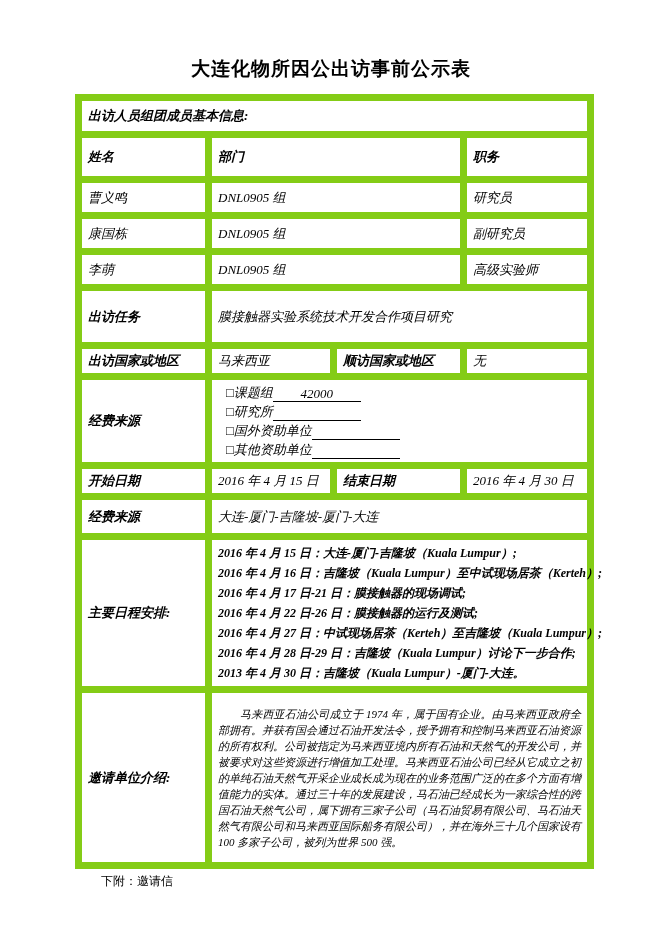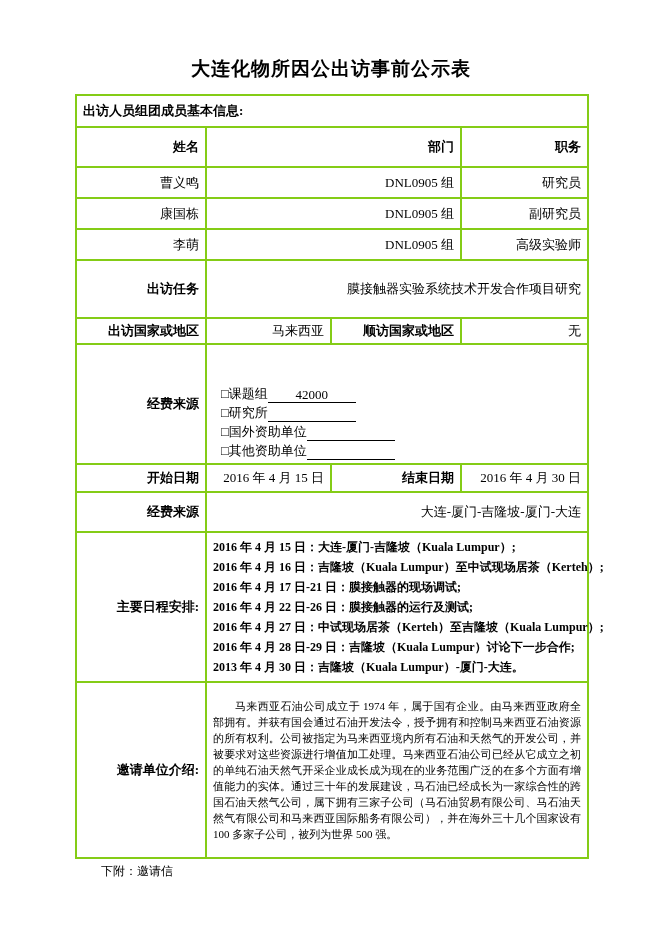--- a/index.html
+++ b/index.html
@@ -16,33 +16,34 @@
     font-weight:bold;
     margin:0 0 12px 0;
     letter-spacing:1px;
   }
   table.form {
     border-collapse:collapse;
     width:512px;
     table-layout:fixed;
   }
   table.form td {
-    border:2px solid #84cc16;
+    border:7px solid #84cc16;
     padding:3px 6px;
     font-size:13px;
     vertical-align:middle;
     word-break:break-all;
+    font-style:italic;
   }
   td.section { font-weight:bold; font-size:14px; height:24px; }
   .b { font-weight:bold; }
-  .c { text-align:right; }
+  .c { text-align:left; }
   td.hdr { font-size:15px; height:32px; }
   td.member { height:23px; }
   td.tall-label { font-size:14px; }
-  .fund-opts { padding-left:8px;margin-top:36px; }
+  .fund-opts { padding-left:8px; }
   .fund-opts .opt { line-height:19px; font-size:13px; white-space:nowrap; }
   .fill {
     display:inline-block;
     min-width:88px;
     border-bottom:1px solid #000;
     text-align:center;
     font-size:13px;
     line-height:14px;
     vertical-align:bottom;
   }

